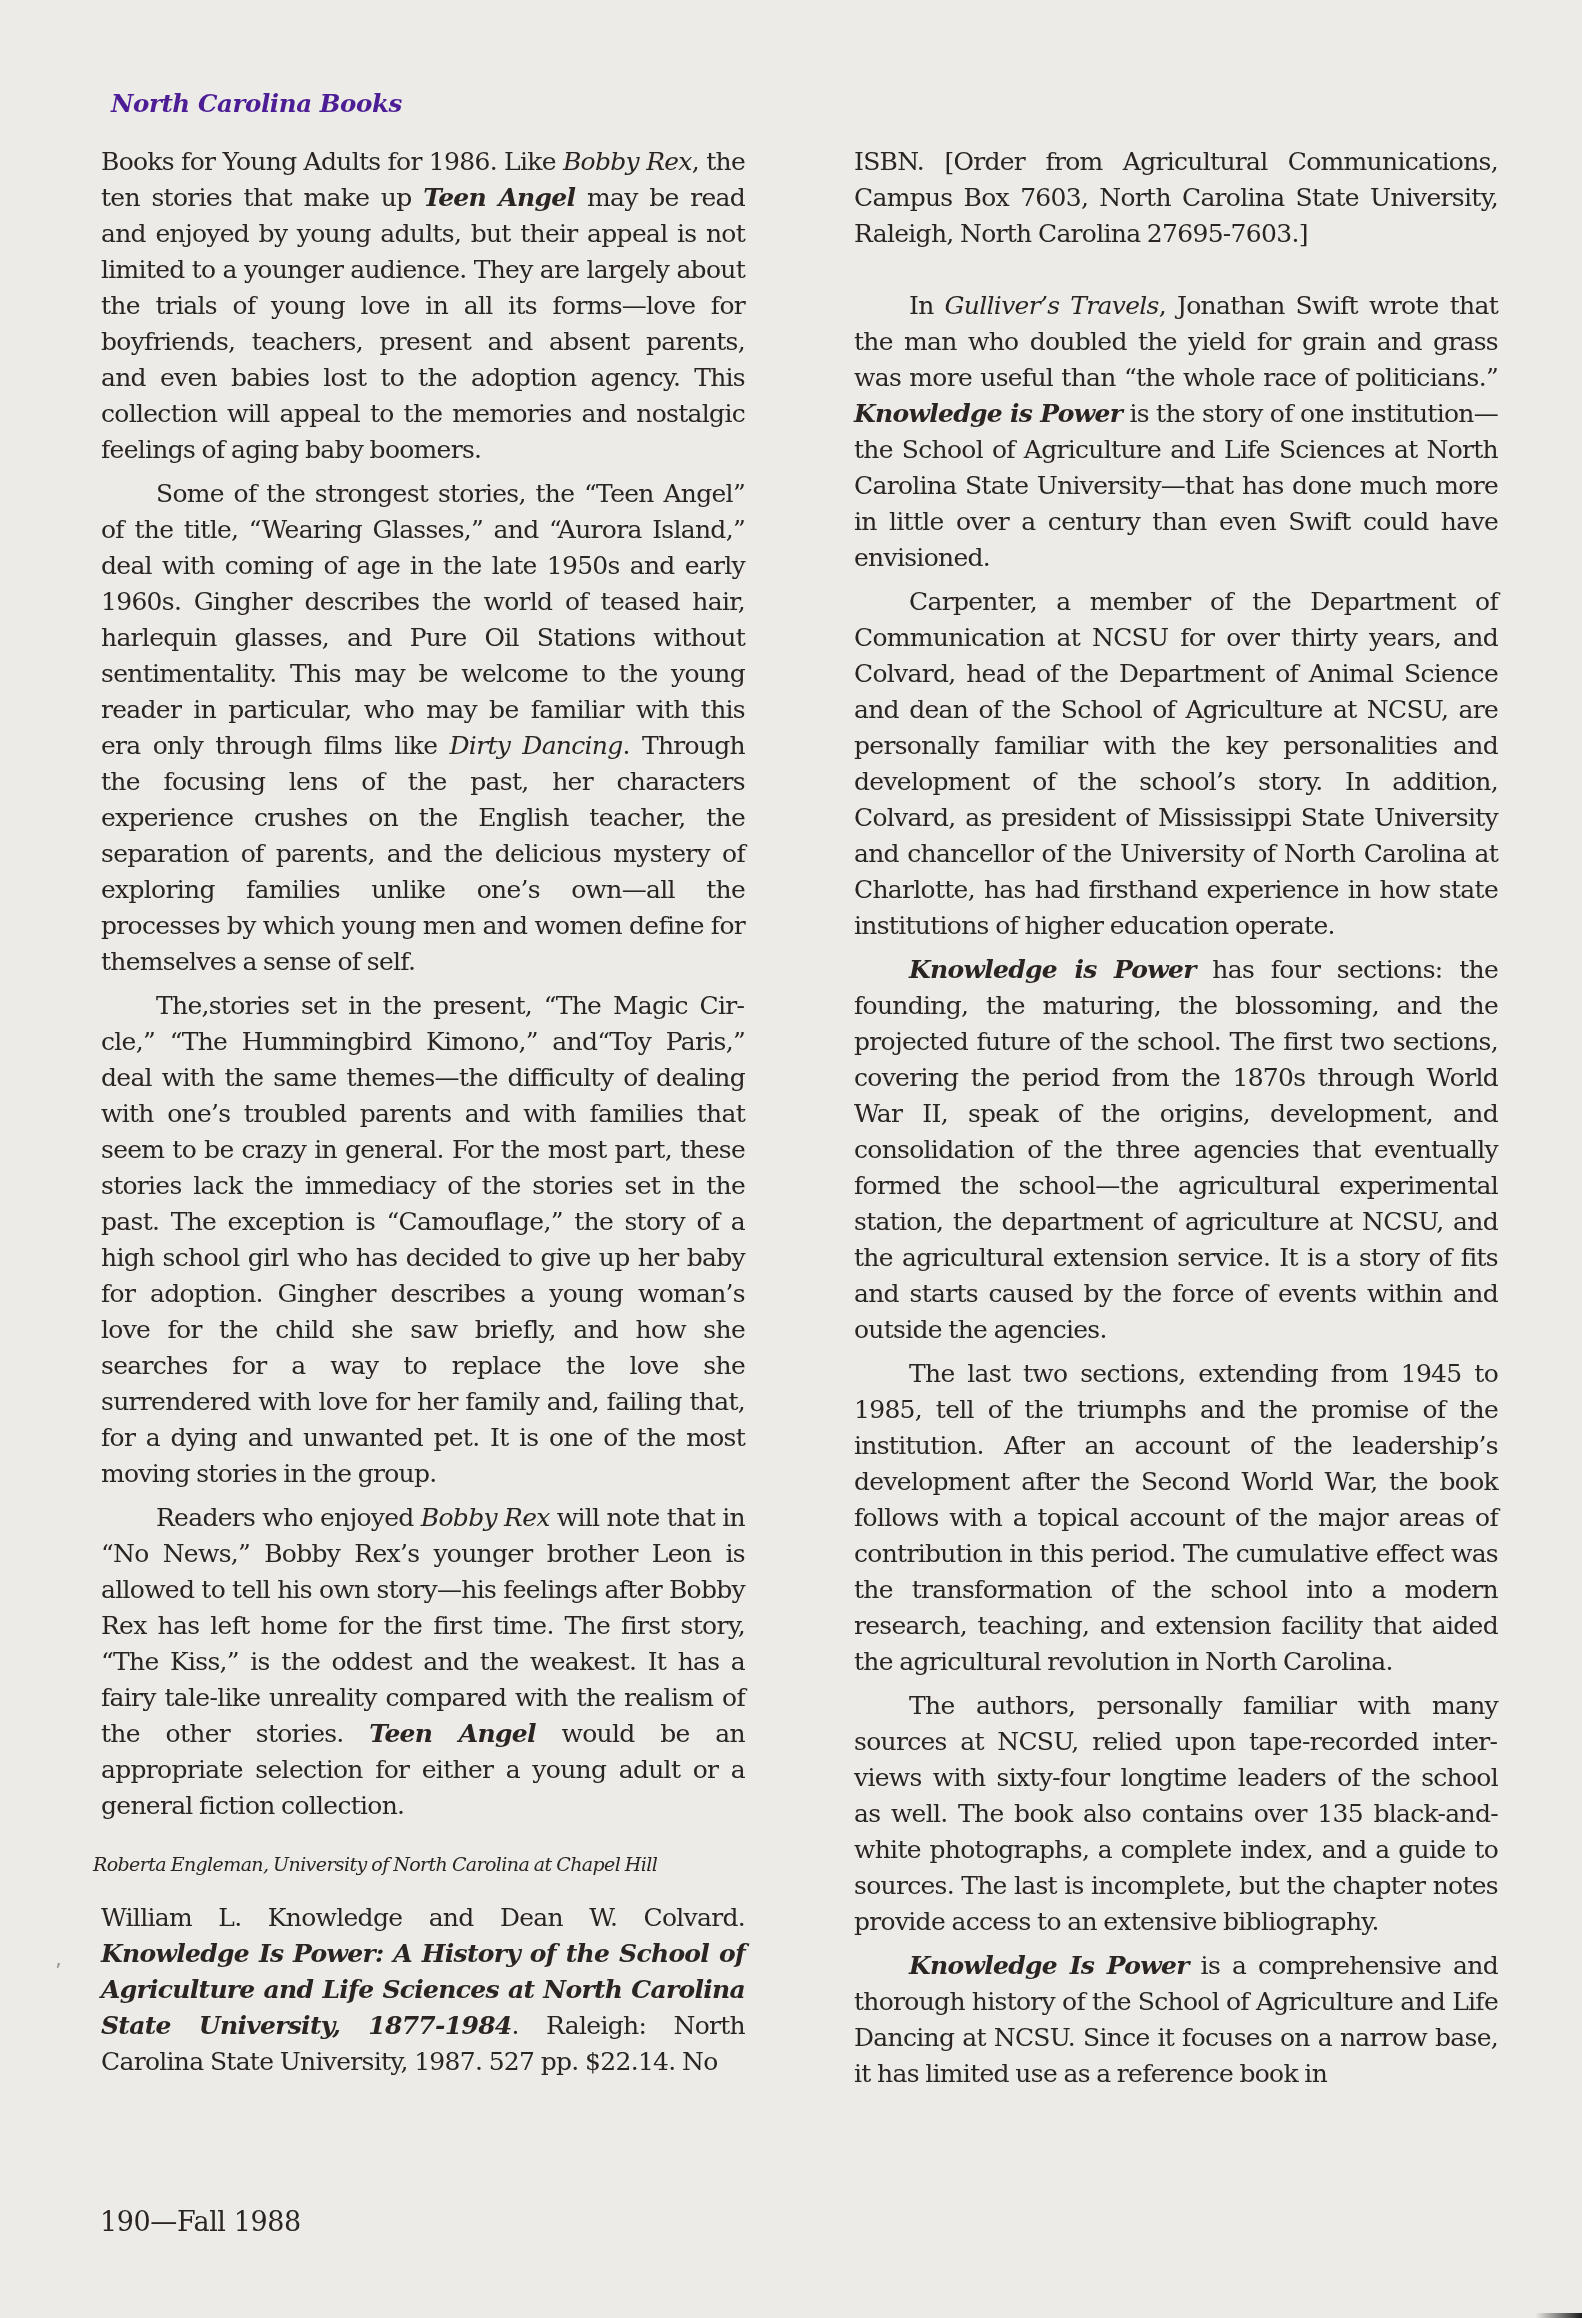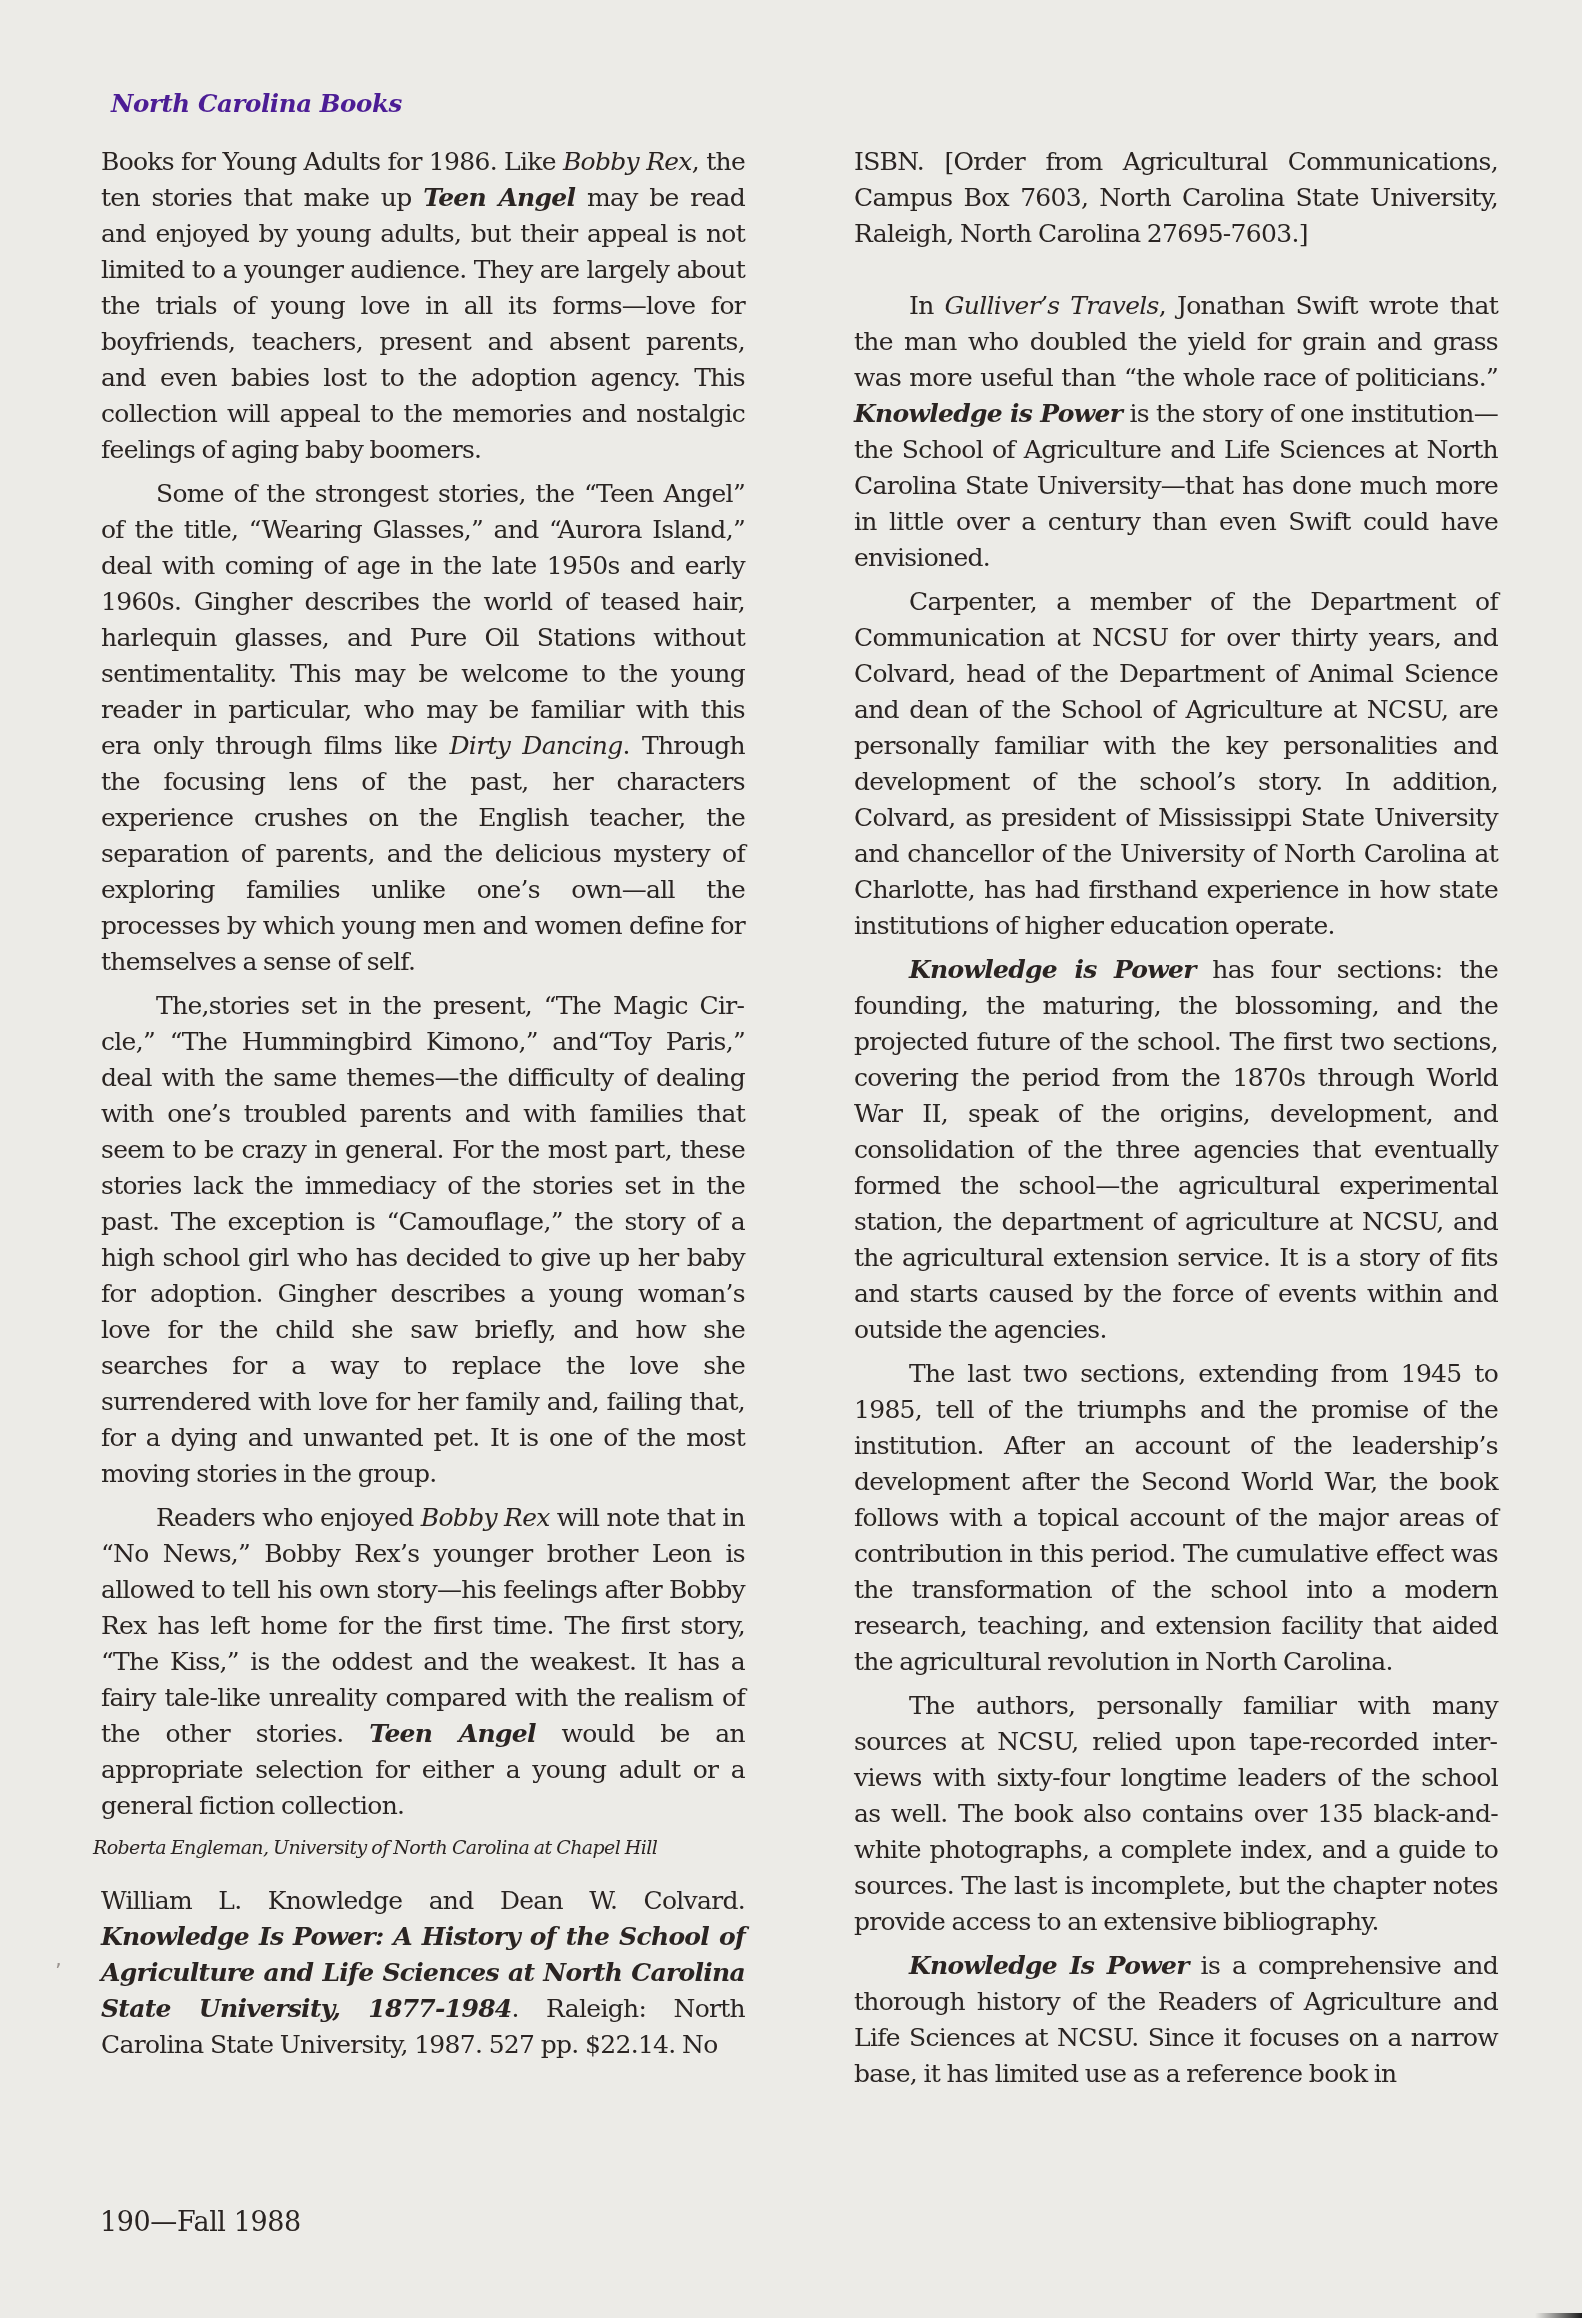--- a/index.html
+++ b/index.html
@@ -27,21 +27,21 @@
     }
     .col.left { left: 93px; }
     .col.right { left: 846px; }
     p { margin: 8px; }
     p.indent { text-indent: 55px; }
     .i { font-style: italic; }
     .bi { font-style: italic; font-weight: bold; }
     .byline {
       font-style: italic; font-size: 19px; line-height: 24px;
       letter-spacing: -0.6px; text-align: left;
-      margin-top: 11px; margin-bottom: 24px;
+      margin-top: 28px; margin-bottom: 24px;
       white-space: nowrap;
     }
     .folio {
       position: absolute; left: 100px; top: 2206px;
       font-size: 27px; letter-spacing: -0.4px;
       font-family: "DejaVu Serif", serif;
     }
     .pencil-mark {
       position: absolute; left: 55px; top: 1960px;
       width: 24px; height: 32px; color: #9a938f;
@@ -79,21 +79,21 @@
     <p class="indent" style="margin-top:36px"><span>In </span><span class="i">Gulliver’s Travels</span><span>, Jonathan Swift wrote that the man who doubled the yield for grain and grass was more useful than “the whole race of politicians.” </span><span class="bi">Knowledge is Power</span><span> is the story of one institution—the School of Agriculture and Life Sciences at North Carolina State University—that has done much more in little over a century than even Swift could have envisioned.</span></p>
 
     <p class="indent">Carpenter, a member of the Department of Communication at NCSU for over thirty years, and Colvard, head of the Department of Animal Science and dean of the School of Agriculture at NCSU, are personally familiar with the key per­sonalities and development of the school’s story. In addition, Colvard, as president of Mississippi State University and chancellor of the University of North Carolina at Charlotte, has had firsthand experience in how state institutions of higher education operate.</p>
 
     <p class="indent"><span class="bi">Knowledge is Power</span><span> has four sections: the founding, the maturing, the blossoming, and the projected future of the school. The first two sec­tions, covering the period from the 1870s through World War II, speak of the origins, development, and consolidation of the three agencies that even­tually formed the school—the agricultural exper­imental station, the department of agriculture at NCSU, and the agricultural extension service. It is a story of fits and starts caused by the force of events within and outside the agencies.</span></p>
 
     <p class="indent">The last two sections, extending from 1945 to 1985, tell of the triumphs and the promise of the institution. After an account of the leadership’s development after the Second World War, the book follows with a topical account of the major areas of contribution in this period. The cumula­tive effect was the transformation of the school into a modern research, teaching, and extension facility that aided the agricultural revolution in North Carolina.</p>
 
     <p class="indent">The authors, personally familiar with many sources at NCSU, relied upon tape-recorded inter­views with sixty-four longtime leaders of the school as well. The book also contains over 135 black-and-white photographs, a complete index, and a guide to sources. The last is incomplete, but the chapter notes provide access to an extensive bibliography.</p>
 
-    <p class="indent"><span class="bi">Knowledge Is Power</span><span> is a comprehensive and thorough history of the Readers of Agriculture and Life Sciences at NCSU. Since it focuses on a nar­row base, it has limited use as a reference book in</span></p>
+    <p class="indent"><span class="bi">Knowledge Is Power</span><span> is a comprehensive and thorough history of the School of Agriculture and Life Dancing at NCSU. Since it focuses on a nar­row base, it has limited use as a reference book in</span></p>
   </div>
 
   <div class="pencil-mark">ʼ​</div>
 
   <div class="folio">190—Fall 1988</div>
 
   <div class="binding-shadow"></div>
 </div>
 
 

